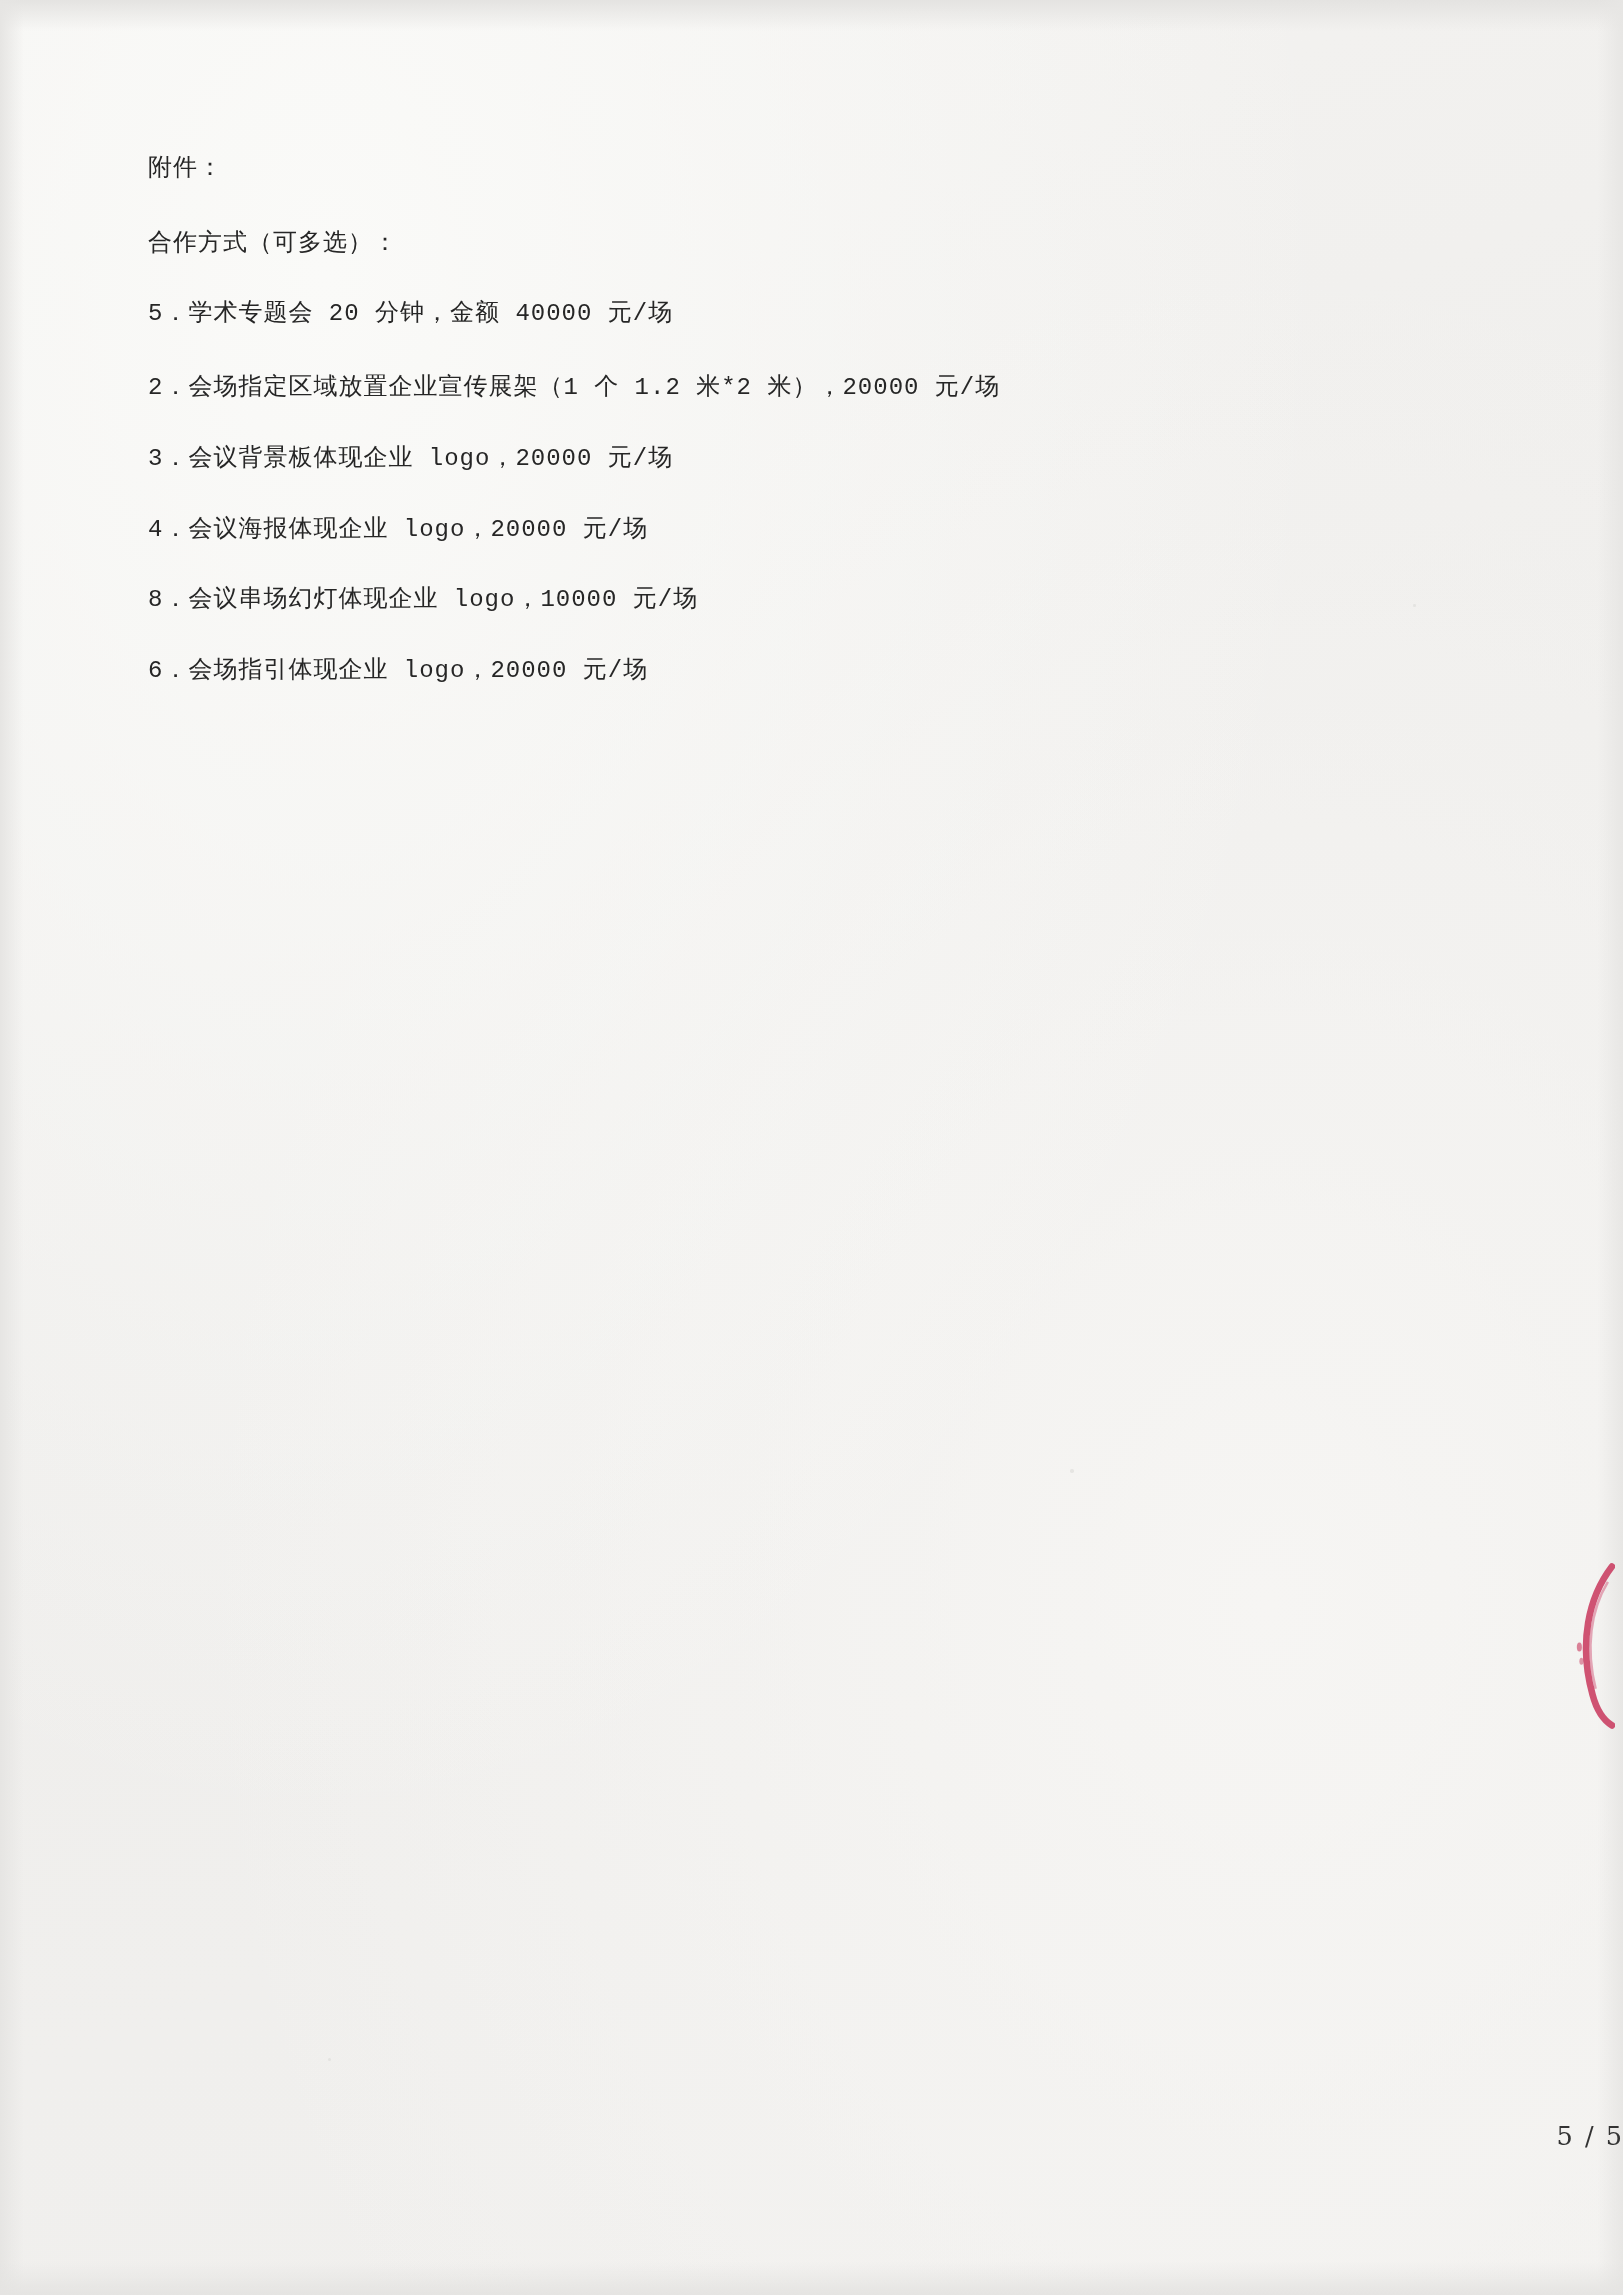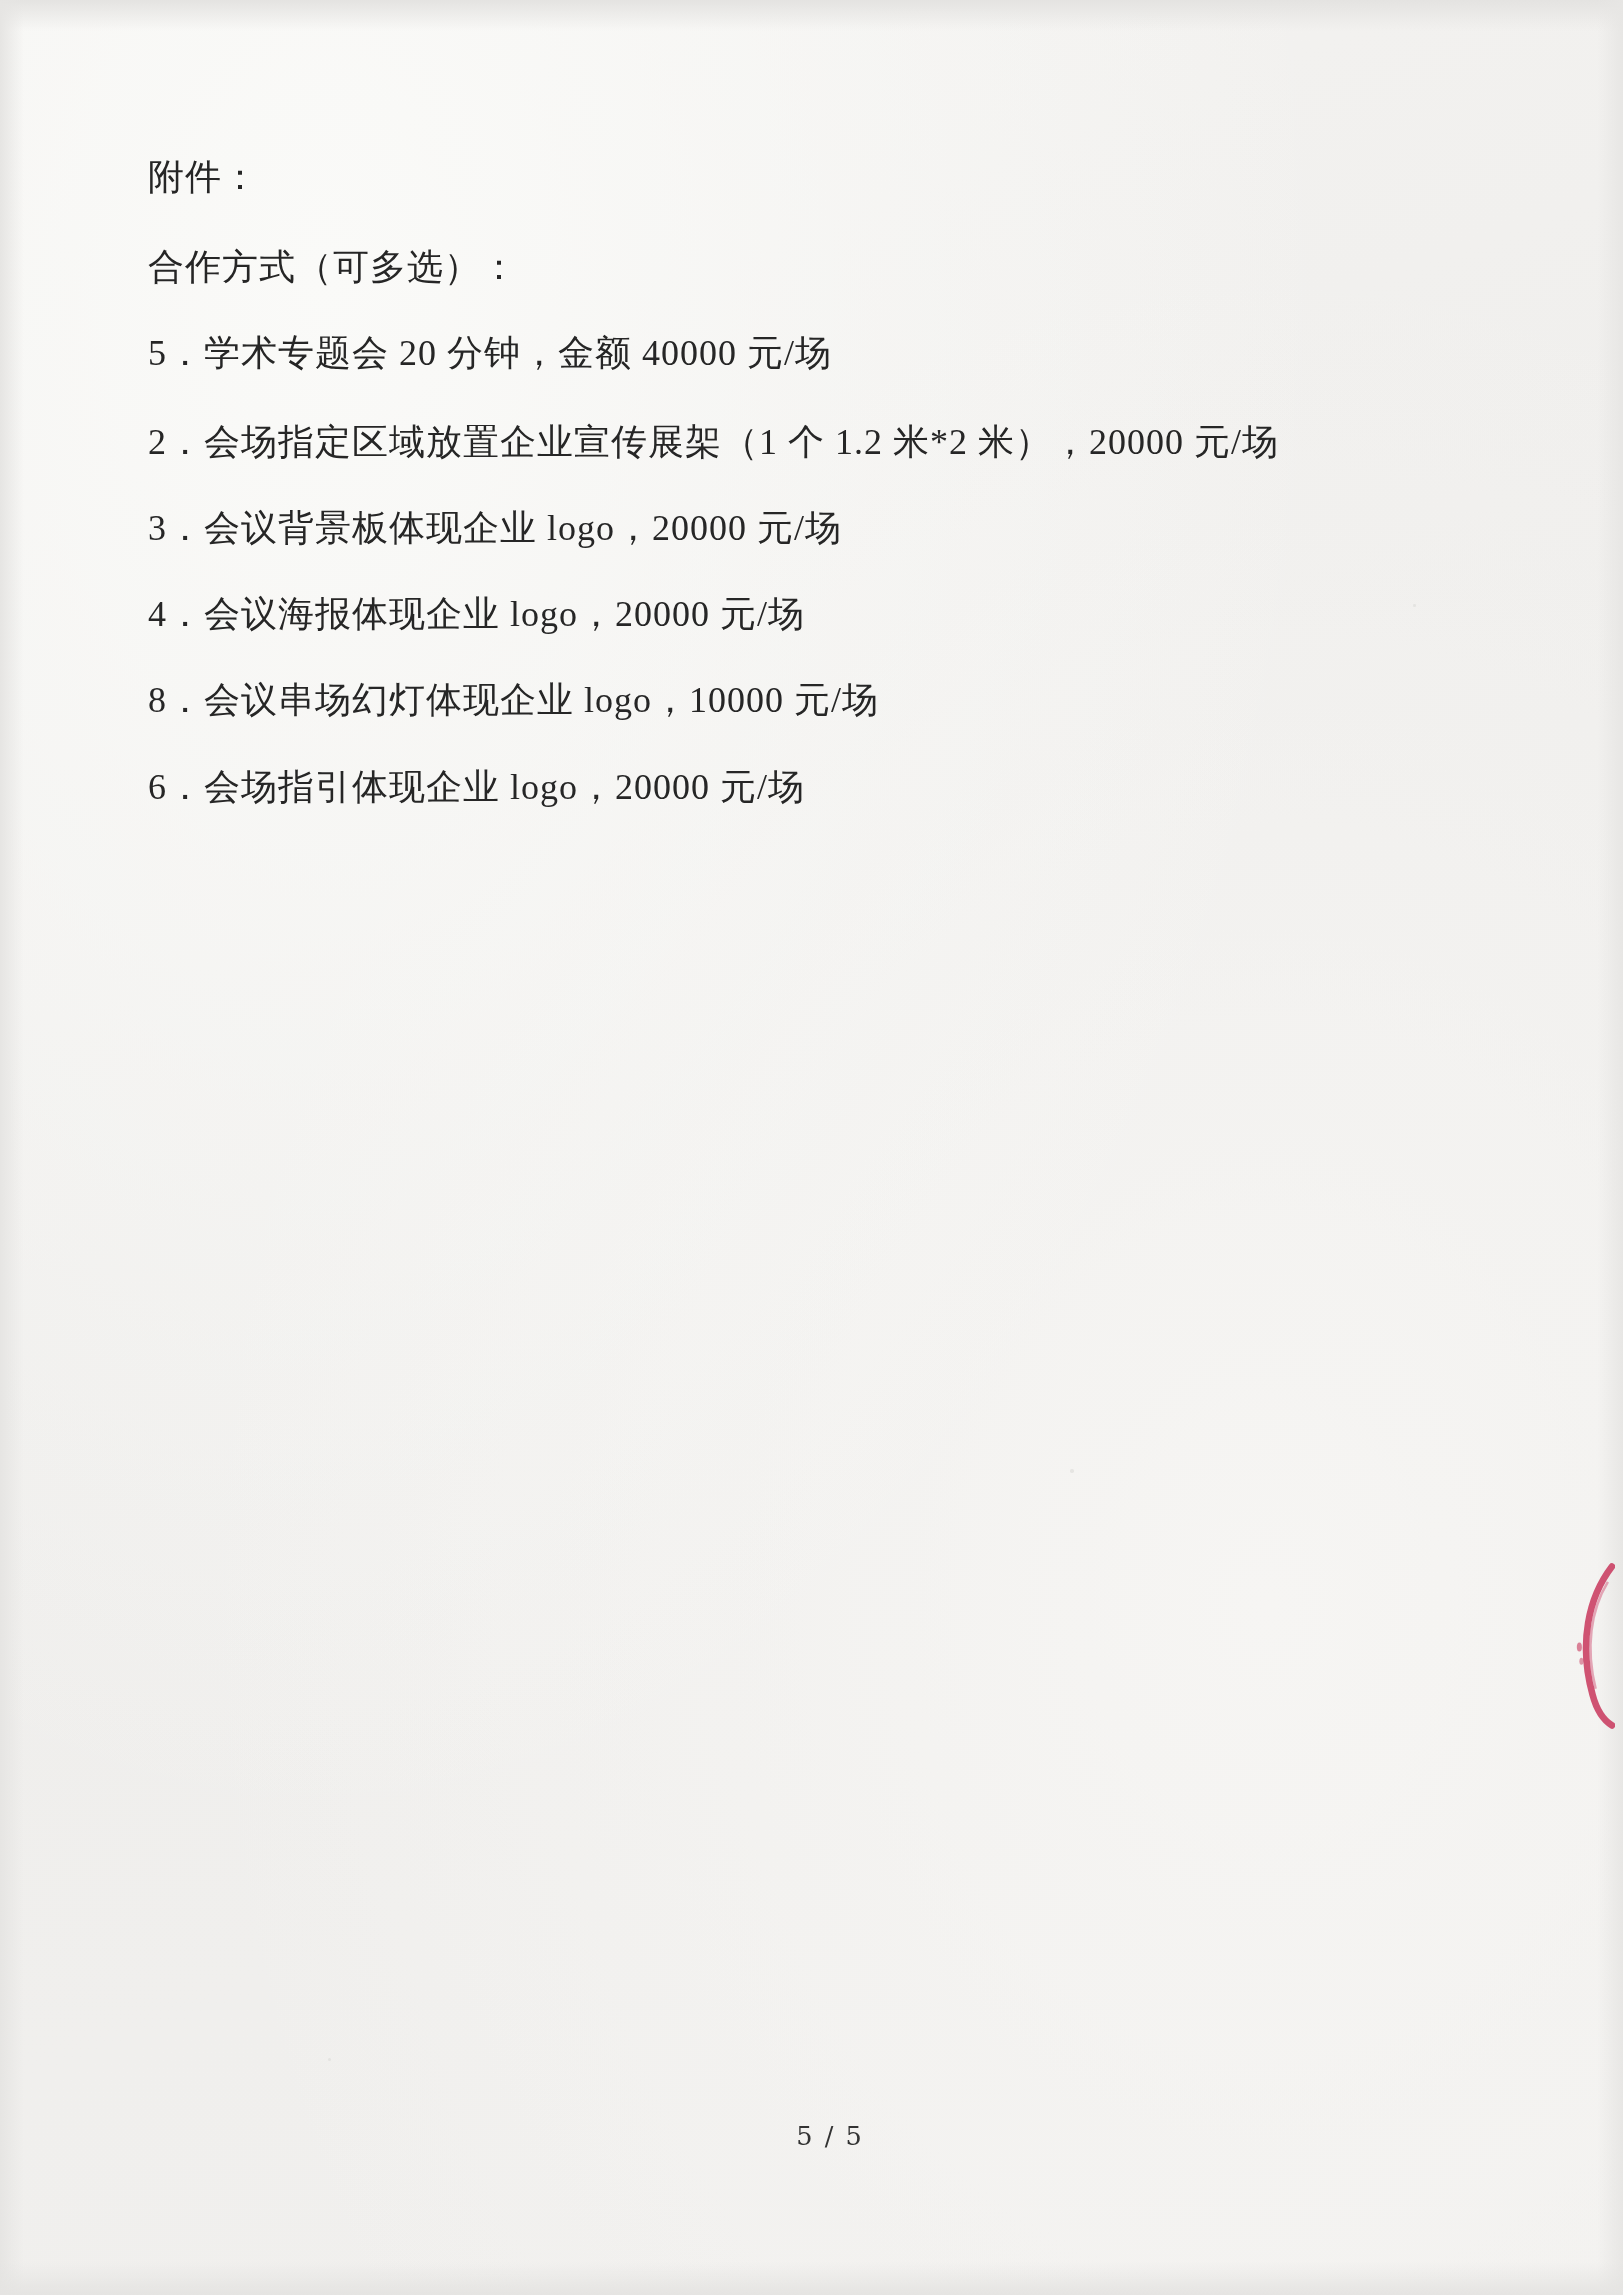--- a/index.html
+++ b/index.html
@@ -59,24 +59,24 @@
 
   .content {
     position: absolute;
     left: 148px;
     top: 154px;
     width: 1331px;
   }
 
   .line {
     color: #262626;
-    font-size: 36px;
+    font-size: 24px;
     line-height: 1.28;
     letter-spacing: 1px;
-    font-family: Liberation Serif, serif;
+    font-family: Liberation Mono, monospace;
     white-space: pre-wrap;
   }
 
   .attach-label {
     margin-bottom: 44px;
   }
   .subtitle {
     margin-bottom: 40px;
   }
 
@@ -87,21 +87,21 @@
   .item.two-line {
     width: 1320px;
     margin-top: 43px;
   }
 
   .footer {
     position: absolute;
     left: 0;
     right: 0;
     top: 2121px;
-    text-align: center;
+    text-align: right;
     color: #333333;
     font-size: 25.6px;
     letter-spacing: 2px;
     font-family: "DejaVu Serif", serif;
     margin-left: 36px;
   }
 
   
   .stamp {
     position: absolute;

